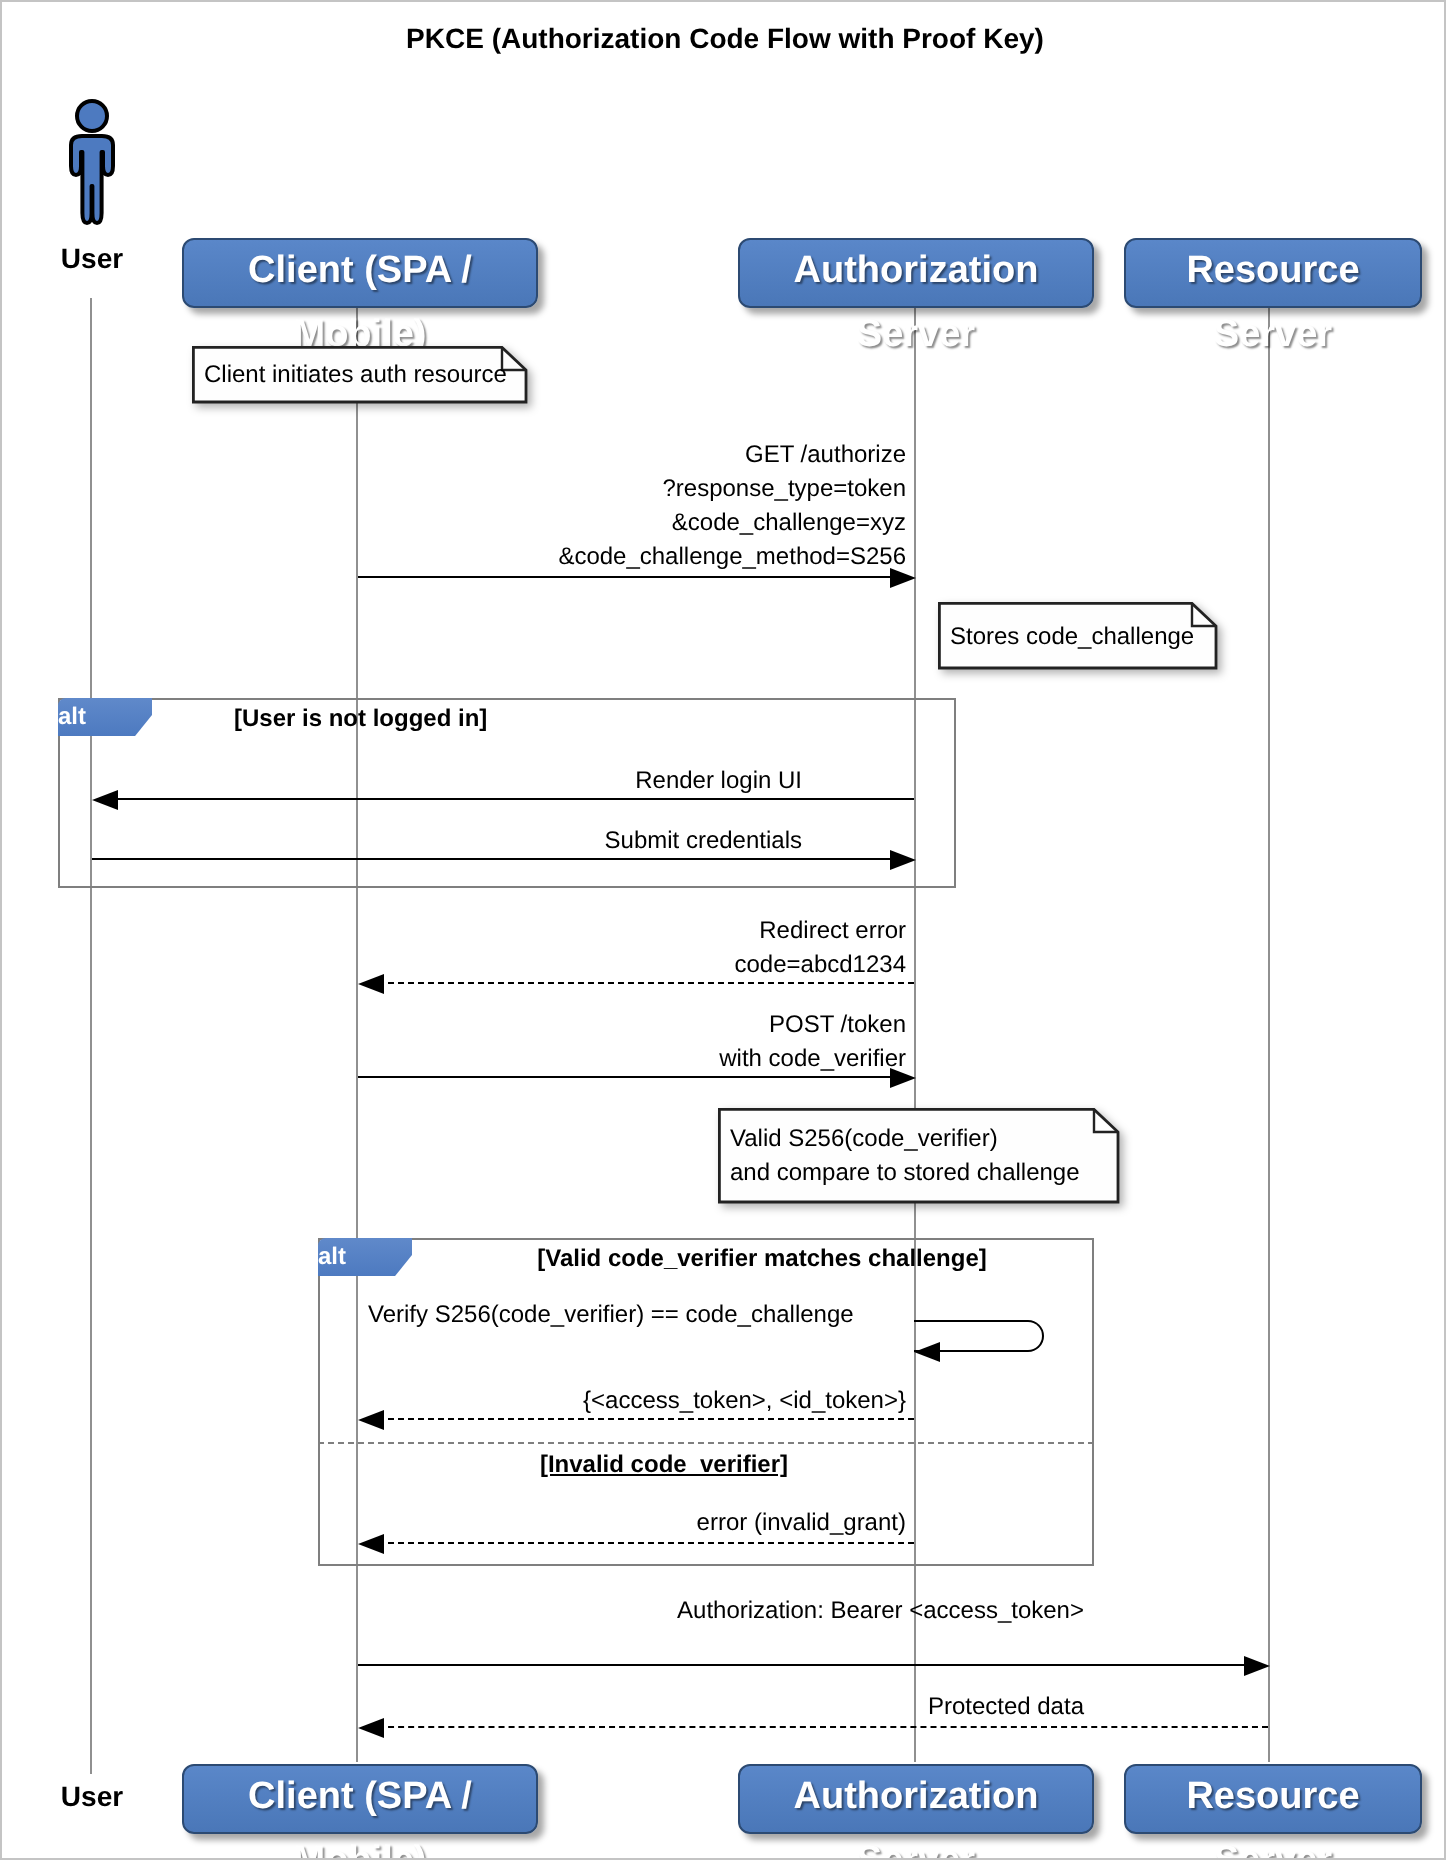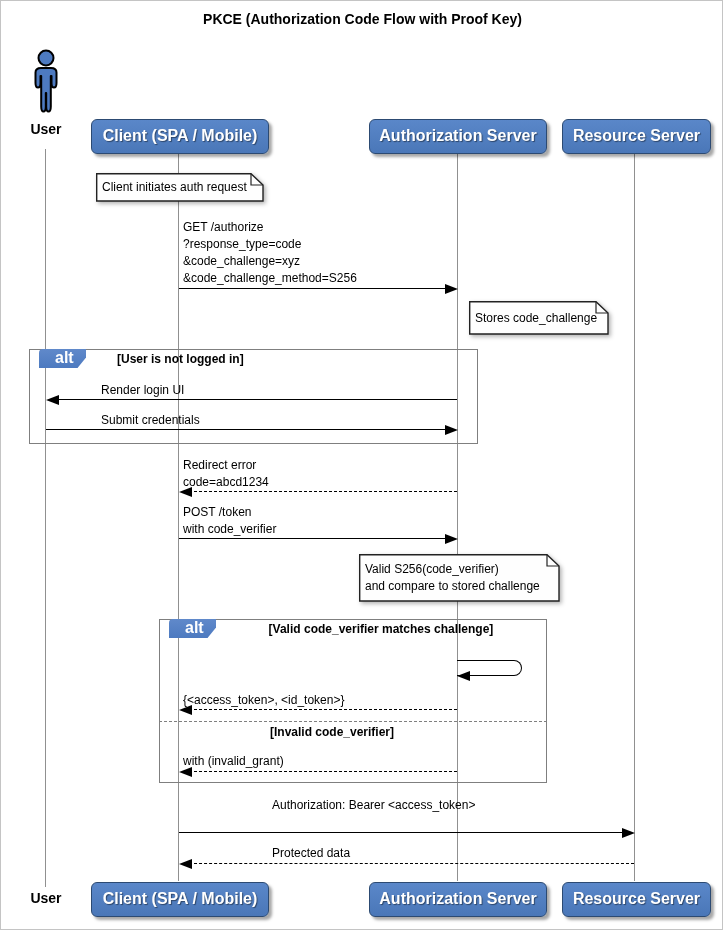--- a/index.html
+++ b/index.html
@@ -10,41 +10,41 @@
   }
   .abs{position:absolute;}
   .title{width:723px;top:10px;left:0;text-align:center;font-size:14px;font-weight:bold;}
   
   .lifeline{width:0;border-left:1.4px solid #909090;}
   
   .pbox{
     height:35px;border:1.4px solid #2c4a72;border-radius:6px;box-sizing:border-box;
     background:linear-gradient(180deg,#5a87c9 0%,#4a77b8 100%);
     box-shadow:3px 3px 3px rgba(0,0,0,0.35);
-    color:#fff;font-weight:bold;font-size:16px;text-align:center;line-height:32px;
+    color:#fff;font-weight:bold;font-size:19px;text-align:center;line-height:32px;
     text-shadow:1px 1px 1px rgba(0,0,0,0.45);
   }
   .actor-label{font-size:14px;font-weight:bold;text-align:center;}
   
-  .mtext{font-size:12px;text-align:left;line-height:17px;white-space:nowrap;}
+  .mtext{font-size:12px;text-align:right;line-height:17px;white-space:nowrap;}
   .mtext-left{font-size:12px;text-align:left;line-height:17px;white-space:nowrap;}
   .mline{height:0;}
   .mline.solid{border-top:1.6px solid #000;}
   .mline.dashed{border-top:1.6px dashed #000;}
   .head{width:0;height:0;border-top:5px solid transparent;border-bottom:5px solid transparent;}
   .head.r{border-left:13px solid #000;}
   .head.l{border-right:13px solid #000;}
   .selfloop{width:64px;height:14px;border:1.6px solid #000;border-left:none;border-radius:0 10px 10px 0;}
   
   .frame{border:1.6px solid #7f7f7f;box-sizing:border-box;background:transparent;}
   .tab{
     width:47px;height:19px;background:linear-gradient(180deg,#6089ca,#4d7ac0);
     clip-path:polygon(0 0,100% 0,100% 45%,82% 100%,0 100%);
-    border-radius:4px 0 0 0;color:#fff;font-weight:bold;font-size:16px;
-    padding-left:16px;line-height:18px;box-sizing:border-box;margin-left:10px;
+    border-radius:4px 0 0 0;color:#fff;font-weight:bold;font-size:12px;
+    padding-left:0;line-height:18px;box-sizing:border-box;
   }
   .guard{font-size:12px;font-weight:bold;white-space:nowrap;margin-left:28px;}
   .divider{height:0;border-top:1.6px dashed #7f7f7f;}
   
   .note-svg{filter:drop-shadow(2.5px 2.5px 2px rgba(0,0,0,0.3));overflow:visible;}
   .note-text{font-size:12px;line-height:17px;white-space:nowrap;}
 </style>
 </head>
 <body>
 
@@ -69,25 +69,25 @@
   <div class="abs actor-label" style="left:5px;top:120px;width:80px;">User</div>
 
   <div class="abs pbox" style="left:90px;top:118px;width:178px;">Client (SPA / Mobile)</div>
   <div class="abs pbox" style="left:368px;top:118px;width:178px;">Authorization Server</div>
   <div class="abs pbox" style="left:561px;top:118px;width:149px;">Resource Server</div>
 
   <svg class="abs note-svg" style="left:95px;top:172px;" width="168" height="29">
     <polygon points="0.7,0.7 155,0.7 167,12 167,28 0.7,28" fill="#fefefe" stroke="#222" stroke-width="1.4"></polygon>
     <path d="M155,0.7 L155,12 L167,12" fill="none" stroke="#222" stroke-width="1.2"></path>
   </svg>
-  <div class="abs note-text" style="left:101px;top:178px;">Client initiates auth request</div>
+  <div class="abs note-text" style="left:101px;top:178px;">Client initiates auth resource</div>
 
   <div class="abs mtext" style="left:182px;top:218px;width:270px;">
     <div>GET /authorize</div>
-    <div>?response_type=code</div>
+    <div>?response_type=token</div>
     <div>&amp;code_challenge=xyz</div>
     <div>&amp;code_challenge_method=S256</div>
   </div>
   <div class="abs mline solid" style="left:178px;top:287px;width:268px;"></div>
   <div class="abs head r" style="left:444px;top:283px;"></div>
 
   <svg class="abs note-svg" style="left:468px;top:300px;" width="140" height="34">
     <polygon points="0.7,0.7 127,0.7 139,12 139,33 0.7,33" fill="#fefefe" stroke="#222" stroke-width="1.4"></polygon>
     <path d="M127,0.7 L127,12 L139,12" fill="none" stroke="#222" stroke-width="1.2"></path>
   </svg>
@@ -125,31 +125,32 @@
   </svg>
   <div class="abs note-text" style="left:364px;top:560px;">
     <div>Valid S256(code_verifier)</div>
     <div>and compare to stored challenge</div>
   </div>
 
   <div class="abs frame" style="left:158px;top:618px;width:388px;height:164px;"></div>
   <div class="abs tab" style="left:158px;top:618px;">alt</div>
   <div class="abs guard" style="left:158px;top:621px;width:388px;text-align:center;">[Valid code_verifier matches challenge]</div>
 
+  <div class="abs mtext-left" style="left:183px;top:648px;">Verify S256(code_verifier) == code_challenge</div>
   <div class="abs selfloop" style="left:456px;top:659px;"></div>
   <div class="abs head l" style="left:456px;top:670px;"></div>
 
   <div class="abs mtext" style="left:182px;top:691px;width:270px;">{&lt;access_token&gt;, &lt;id_token&gt;}</div>
   <div class="abs mline dashed" style="left:188px;top:708px;width:268px;"></div>
   <div class="abs head l" style="left:178px;top:704px;"></div>
 
   <div class="abs divider" style="left:158px;top:720px;width:388px;"></div>
-  <div class="abs guard" style="left:168px;top:724px;width:270px;text-align:center;">[Invalid code_verifier]</div>
+  <div class="abs guard" style="left:168px;top:724px;width:270px;text-align:center;text-decoration:underline;">[Invalid code_verifier]</div>
 
-  <div class="abs mtext" style="left:182px;top:752px;width:270px;">with (invalid_grant)</div>
+  <div class="abs mtext" style="left:182px;top:752px;width:270px;">error (invalid_grant)</div>
   <div class="abs mline dashed" style="left:188px;top:770px;width:268px;"></div>
   <div class="abs head l" style="left:178px;top:766px;"></div>
 
   <div class="abs mtext" style="left:271px;top:796px;width:270px;">
     <div>Authorization: Bearer &lt;access_token&gt;</div>
   </div>
   <div class="abs mline solid" style="left:178px;top:831px;width:445px;"></div>
   <div class="abs head r" style="left:621px;top:827px;"></div>
 
   <div class="abs mtext" style="left:271px;top:844px;width:270px;">Protected data</div>

